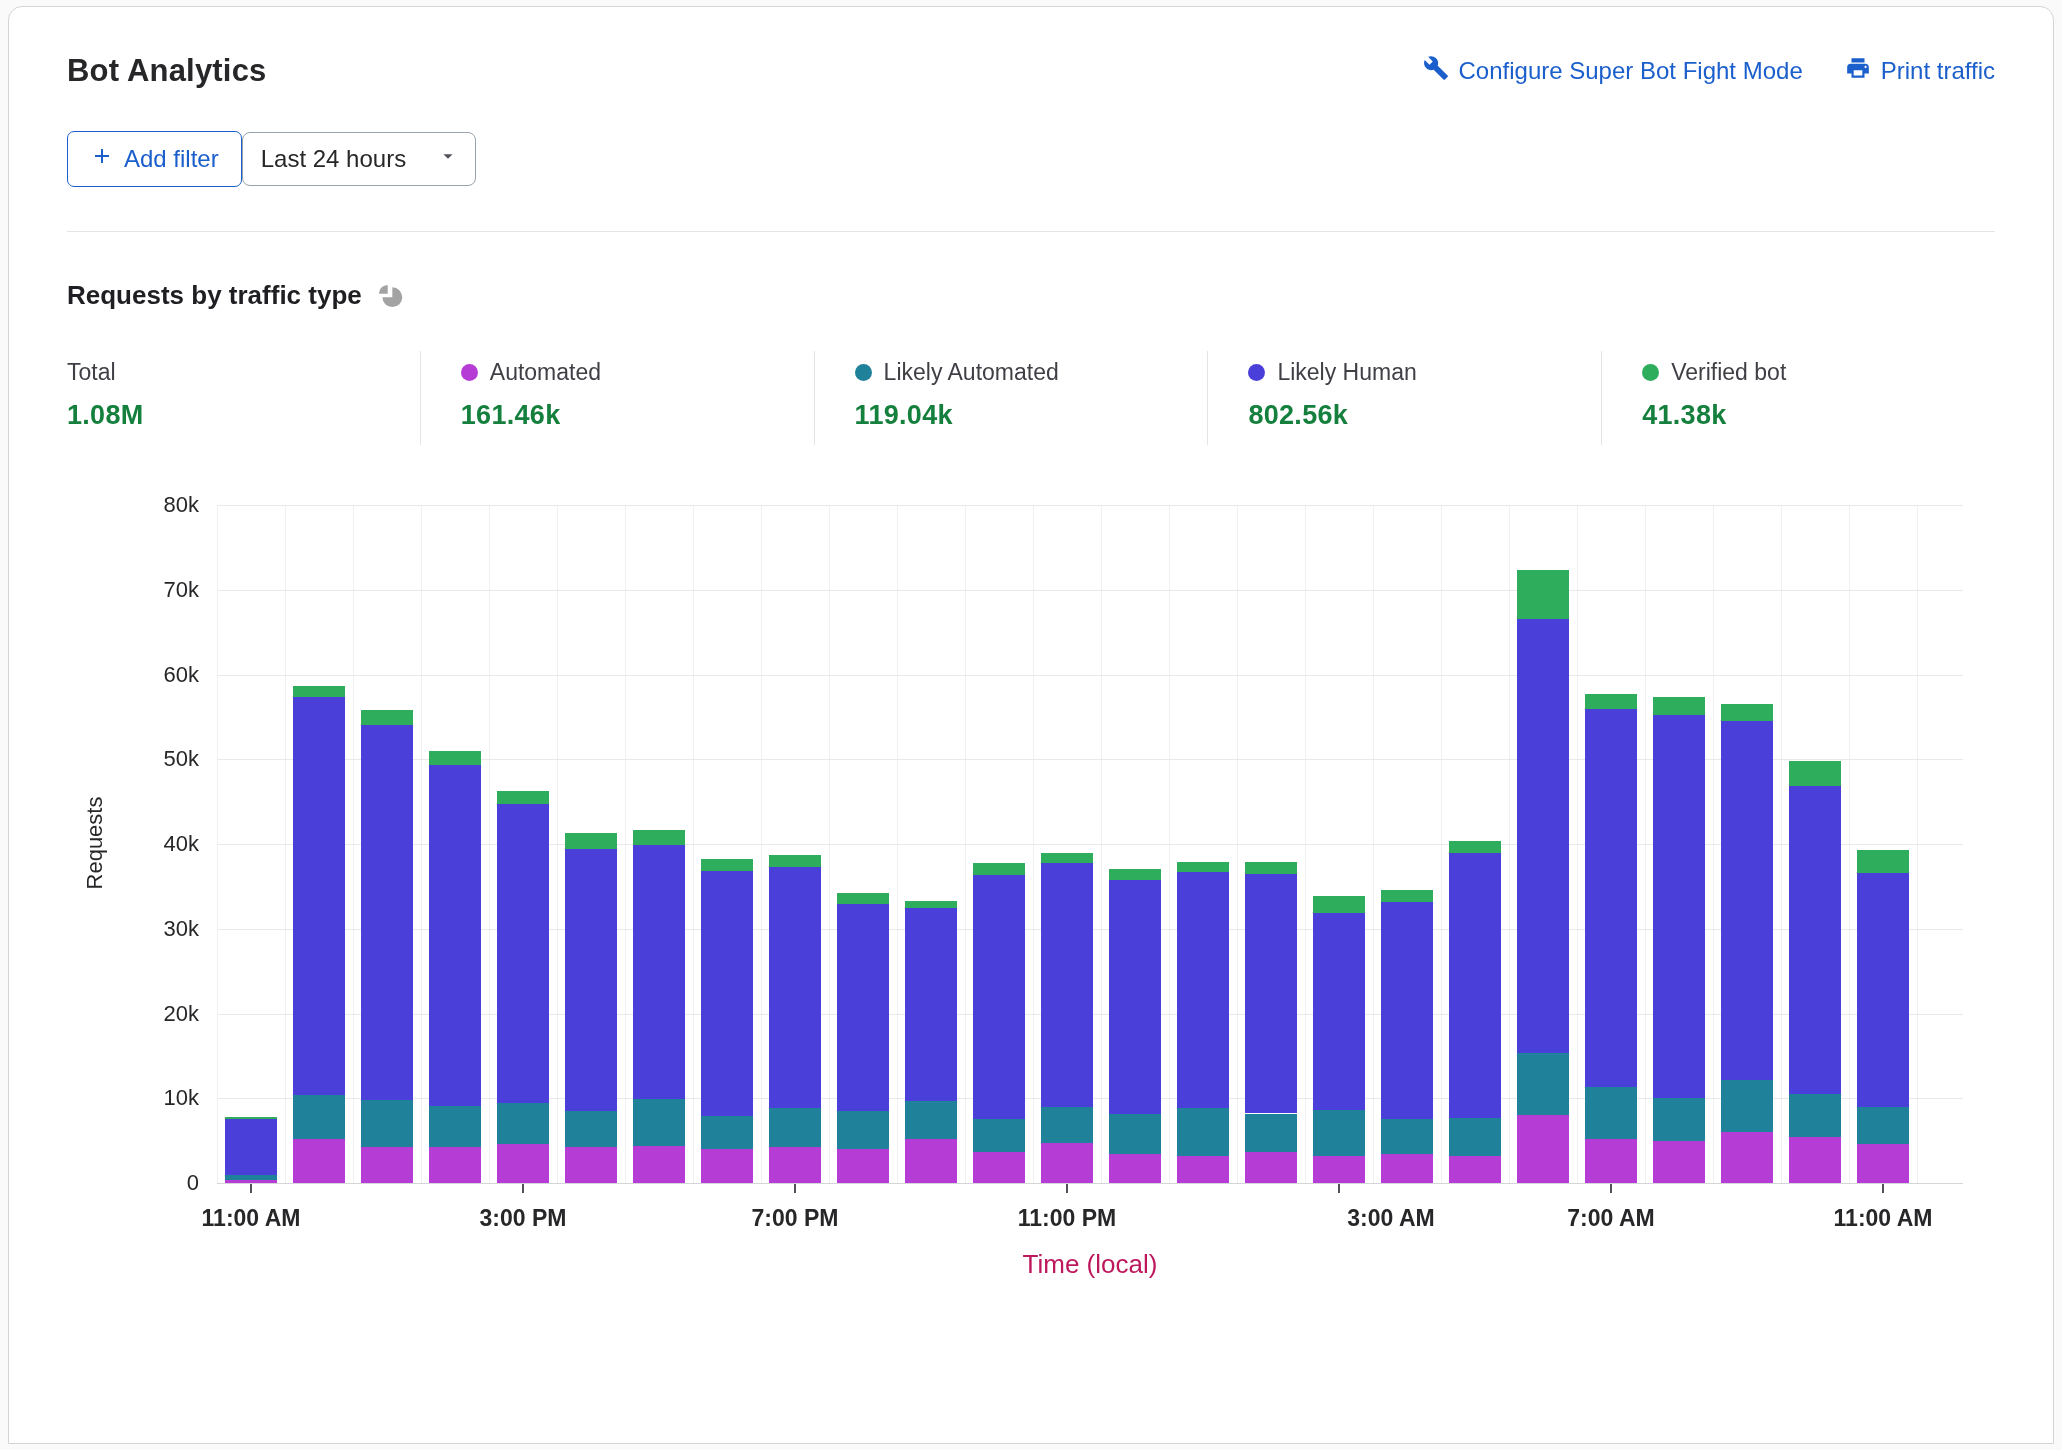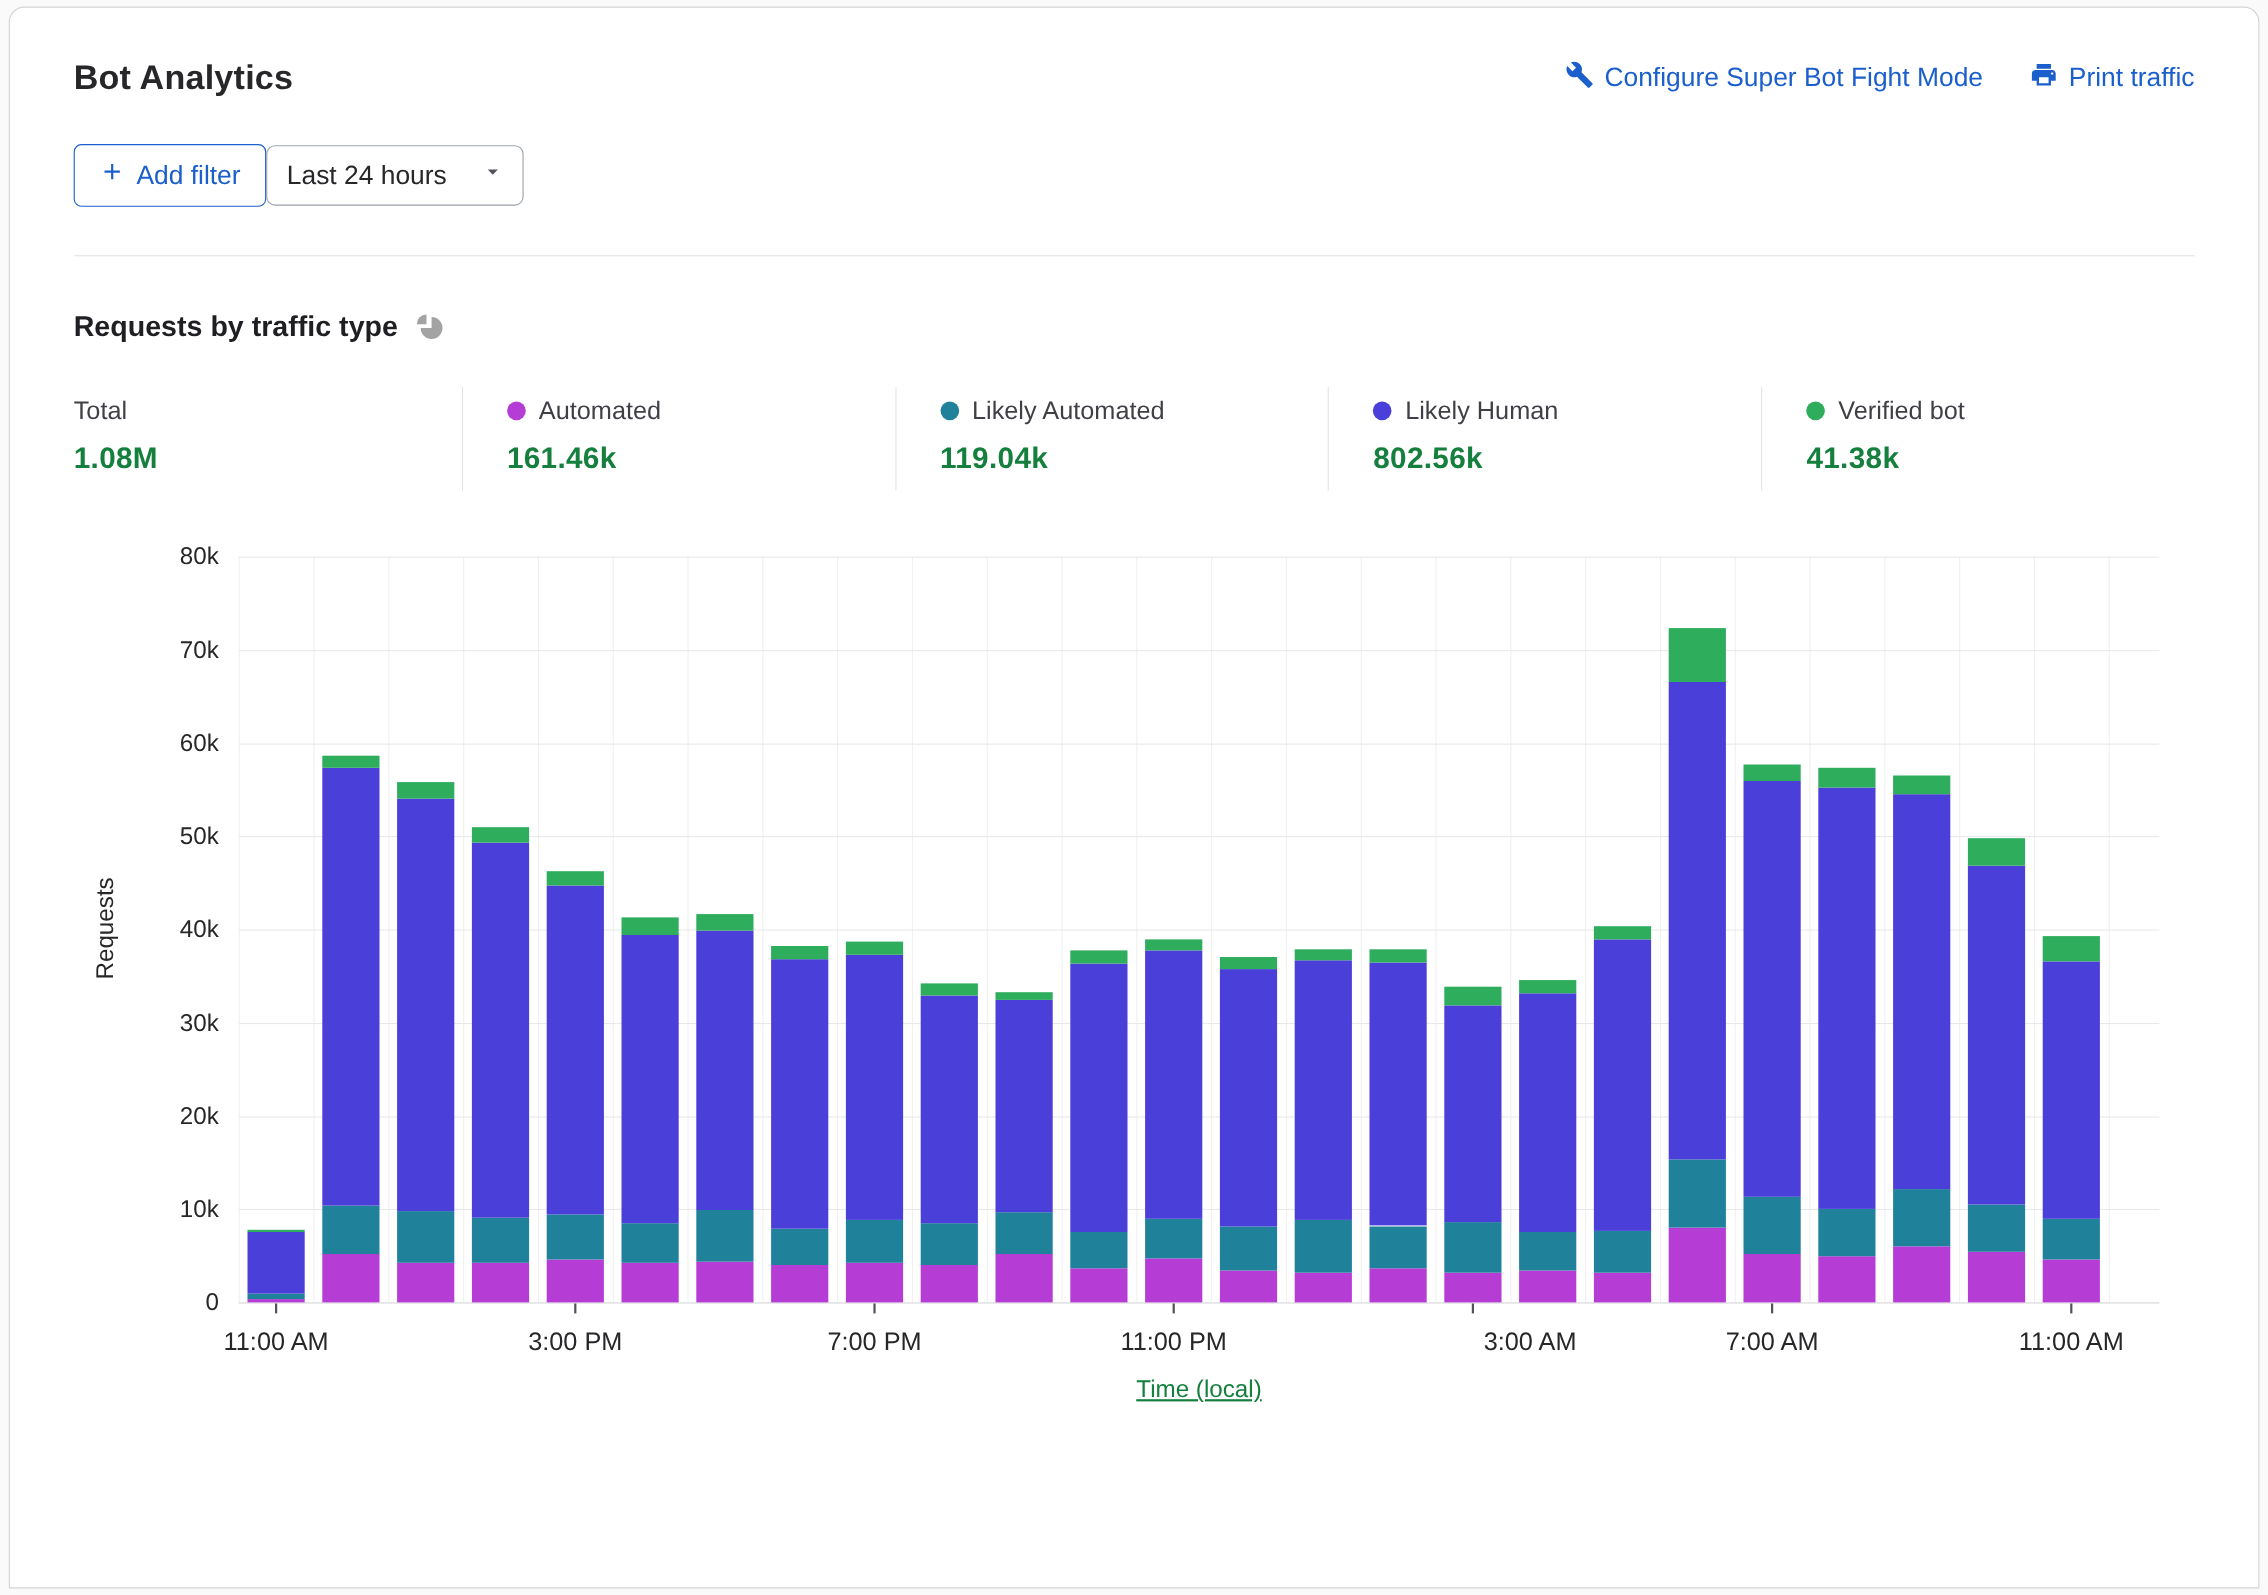--- a/index.html
+++ b/index.html
@@ -36,23 +36,23 @@
   .dot { width:17px; height:17px; border-radius:50%; flex:0 0 auto; }
   .stat-value { margin-top:14px; font-size:27px; font-weight:700; color:#15803d; letter-spacing:.3px; }
   
   .chart-wrap { position:relative; margin-top:46px; height:790px; }
   .gridline-h { position:absolute; height:1px; background:#e9e9eb; }
   .gridline-v { position:absolute; width:1px; background:#f0f0f1; }
   .axis-zero { position:absolute; height:1px; background:#d6d6da; }
   .ytick { position:absolute; font-size:22px; color:#27272a; text-align:right; width:70px; transform:translateY(-50%); }
   .seg { position:absolute; }
   .x-tick-mark { position:absolute; width:2px; height:9px; background:#52525b; }
-  .xtick { position:absolute; font-size:23px; color:#27272a; transform:translateX(-50%); white-space:nowrap; }
+  .xtick { position:absolute; font-size:23px; color:#27272a; transform:translateX(-50%); white-space:nowrap;font-weight:bold; }
   .y-axis-title { position:absolute; font-size:22px; color:#27272a; transform:rotate(-90deg); transform-origin:center; }
-  .x-axis-title { position:absolute; font-size:22px; color:#15803d; transform:translateX(-50%);text-decoration:underline; }
+  .x-axis-title { position:absolute; font-size:26px; color:#be185d; transform:translateX(-50%); }
 </style>
 </head>
 <body>
 
 <div class="card">
 
   <div class="hdr">
     <div class="hdr-row1">
       <div class="page-title">Bot Analytics</div>
       <div class="hdr-links">

